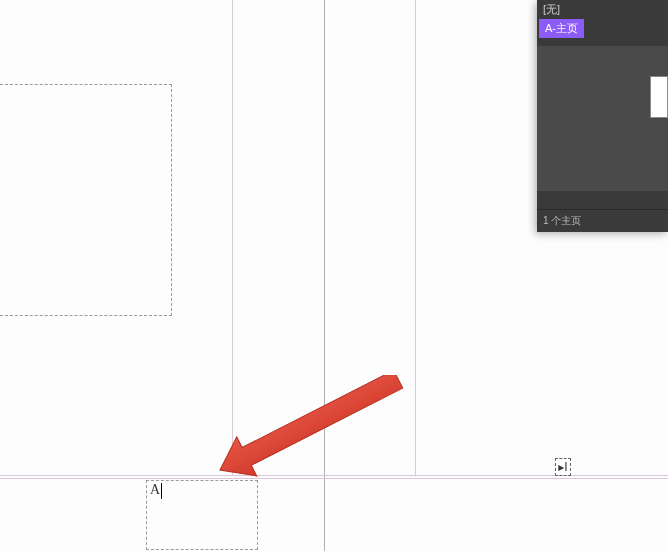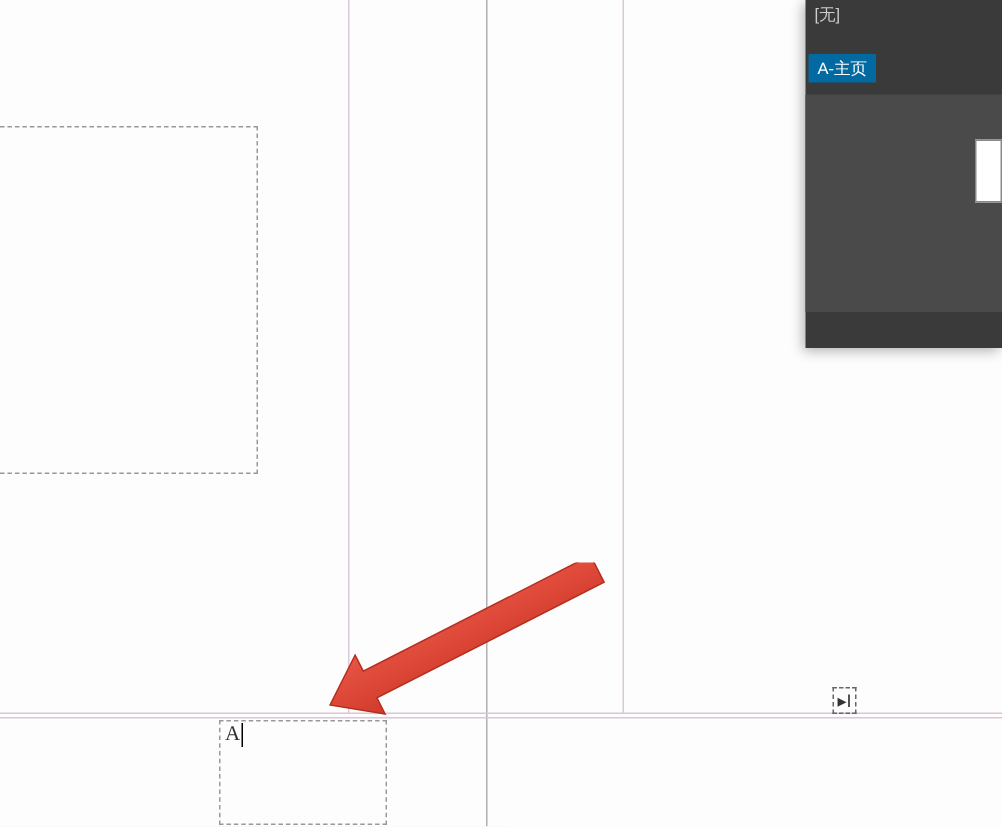--- a/index.html
+++ b/index.html
@@ -92,27 +92,26 @@
       box-shadow: -2px 2px 8px rgba(0,0,0,0.3);
     }
     
     .panel-header-truncated {
       padding: 2px 6px;
       color: #ccc;
       font-size: 11px;
     }
     
     .master-page-selected {
-      background: #0369a1;
+      background: #8b5cf6;
       color: #fff;
       padding: 2px 6px;
       font-size: 11px;
       display: inline-block;
       margin-left: 2px;
-      margin-top: 17px;
     }
     
     .panel-thumbnail-area {
       background: #4a4a4a;
       margin: 8px 0 0 0;
       height: 145px;
       position: relative;
     }
     
     .page-thumbnail {
@@ -197,20 +196,21 @@
   </div>
 
 </div>
 
 <div class="pages-panel">
   <div class="panel-header-truncated">[无]</div>
   <div class="master-page-selected">A-主页</div>
   <div class="panel-thumbnail-area">
     <div class="page-thumbnail"></div>
   </div>
+  <div class="panel-footer">1 个主页</div>
 </div>
 
 <svg class="red-arrow" width="220" height="120">
   <defs>
     <linearGradient id="arrowGrad" x1="0%" y1="0%" x2="0%" y2="100%">
       <stop offset="0%" style="stop-color:#e85545"></stop>
       <stop offset="100%" style="stop-color:#d13a2a"></stop>
     </linearGradient>
   </defs>
   <g transform="translate(5,95) rotate(-27)">

